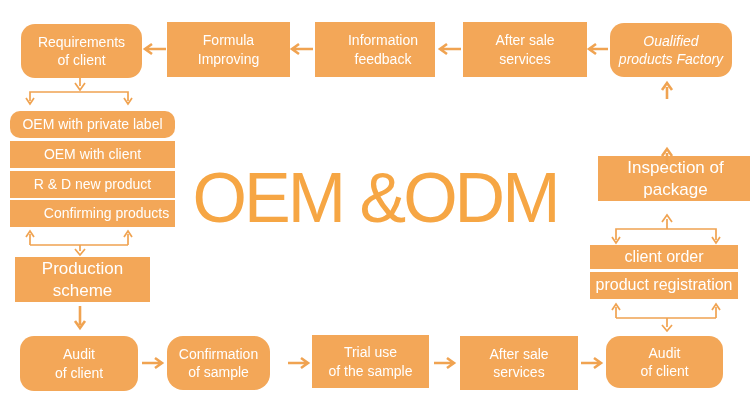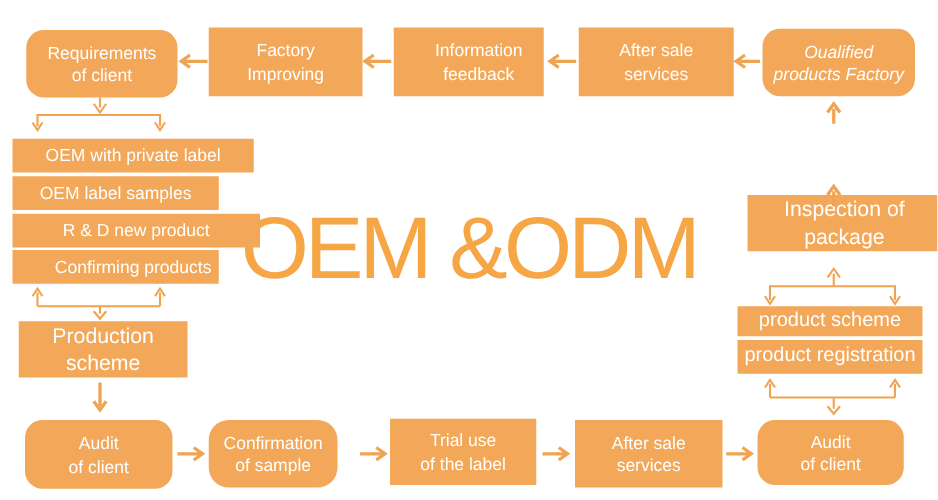--- a/index.html
+++ b/index.html
@@ -58,51 +58,51 @@
 </style>
 </head>
 <body>
 
 <div class="stage">
 
   <div class="title">OEM &amp;ODM</div>
 
   <div class="box rounded" style="left:21px;top:24px;width:121px;height:54px;">Requirements
 of client</div>
-  <div class="box" style="left:167px;top:22px;width:123px;height:55px;">Factory
+  <div class="box" style="left:167px;top:22px;width:123px;height:55px;">Formula
 Improving</div>
   <div class="box" style="left:315px;top:22px;width:120px;height:55px;padding-left:16px;">Information
 feedback</div>
   <div class="box" style="left:463px;top:22px;width:124px;height:55px;">After sale
 services</div>
   <div class="box rounded" style="left:610px;top:23px;width:122px;height:54px;font-style:italic;">Oualified
 products Factory</div>
 
-  <div class="box" style="left:10px;top:111px;width:193px;height:27px;">OEM with private label</div>
-  <div class="box" style="left:10px;top:141px;width:165px;height:27px;">OEM label samples</div>
-  <div class="box" style="left:10px;top:171px;width:198px;height:27px;">R &amp; D new product</div>
+  <div class="box" style="left:10px;top:111px;width:165px;height:27px;border-radius:10px;">OEM with private label</div>
+  <div class="box" style="left:10px;top:141px;width:165px;height:27px;">OEM with client</div>
+  <div class="box" style="left:10px;top:171px;width:165px;height:27px;">R &amp; D new product</div>
   <div class="box" style="left:10px;top:200px;width:165px;height:27px;padding-left:28px;">Confirming products</div>
 
   <div class="box big" style="left:15px;top:257px;width:135px;height:45px;">Production
 scheme</div>
 
   <div class="box rounded" style="left:20px;top:336px;width:118px;height:55px;">Audit
 of client</div>
   <div class="box" style="left:167px;top:336px;width:103px;height:54px;border-radius:16px;">Confirmation
 of sample</div>
   <div class="box" style="left:312px;top:335px;width:117px;height:53px;">Trial use
-of the label</div>
+of the sample</div>
   <div class="box" style="left:460px;top:336px;width:118px;height:54px;">After sale
 services</div>
   <div class="box rounded" style="left:606px;top:336px;width:117px;height:52px;">Audit
 of client</div>
 
   <div class="box big" style="left:598px;top:156px;width:155px;height:45px;">Inspection of
 package</div>
-  <div class="box mid" style="left:590px;top:245px;width:148px;height:24px;">product scheme</div>
+  <div class="box mid" style="left:590px;top:245px;width:148px;height:24px;">client order</div>
   <div class="box mid" style="left:590px;top:272px;width:148px;height:27px;text-align:right;">product registration</div>
 
   <svg class="connectors" viewBox="0 0 750 400">
 
     <path class="arrow thick" d="M166 49 H147 M152 44 L145 49 L152 54"></path>
     <path class="arrow thick" d="M313 49 H294 M299 44 L292 49 L299 54"></path>
     <path class="arrow thick" d="M461 49 H442 M447 44 L440 49 L447 54"></path>
     <path class="arrow thick" d="M608 49 H591 M596 44 L589 49 L596 54"></path>
 
     <path class="arrow thin" d="M80 78 V86 M75 83 L80 90 L85 83"></path>

